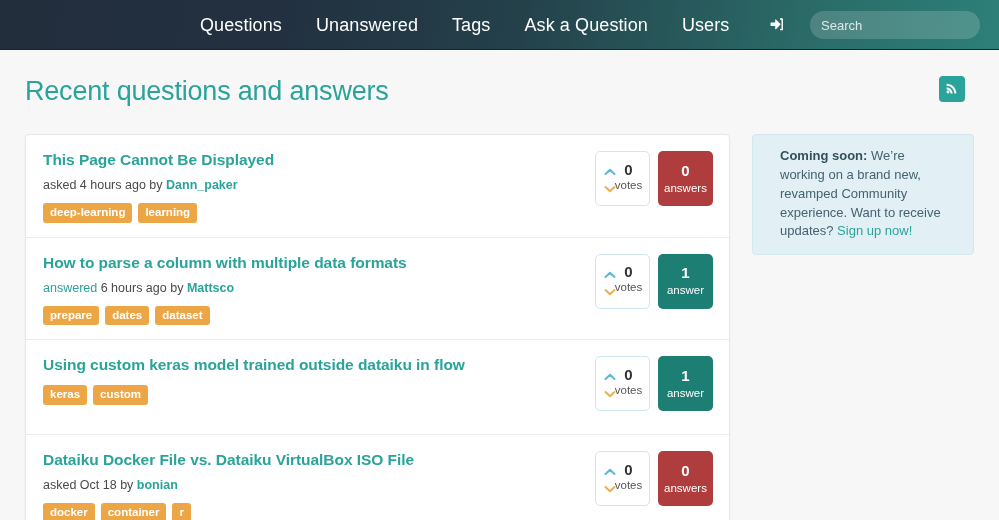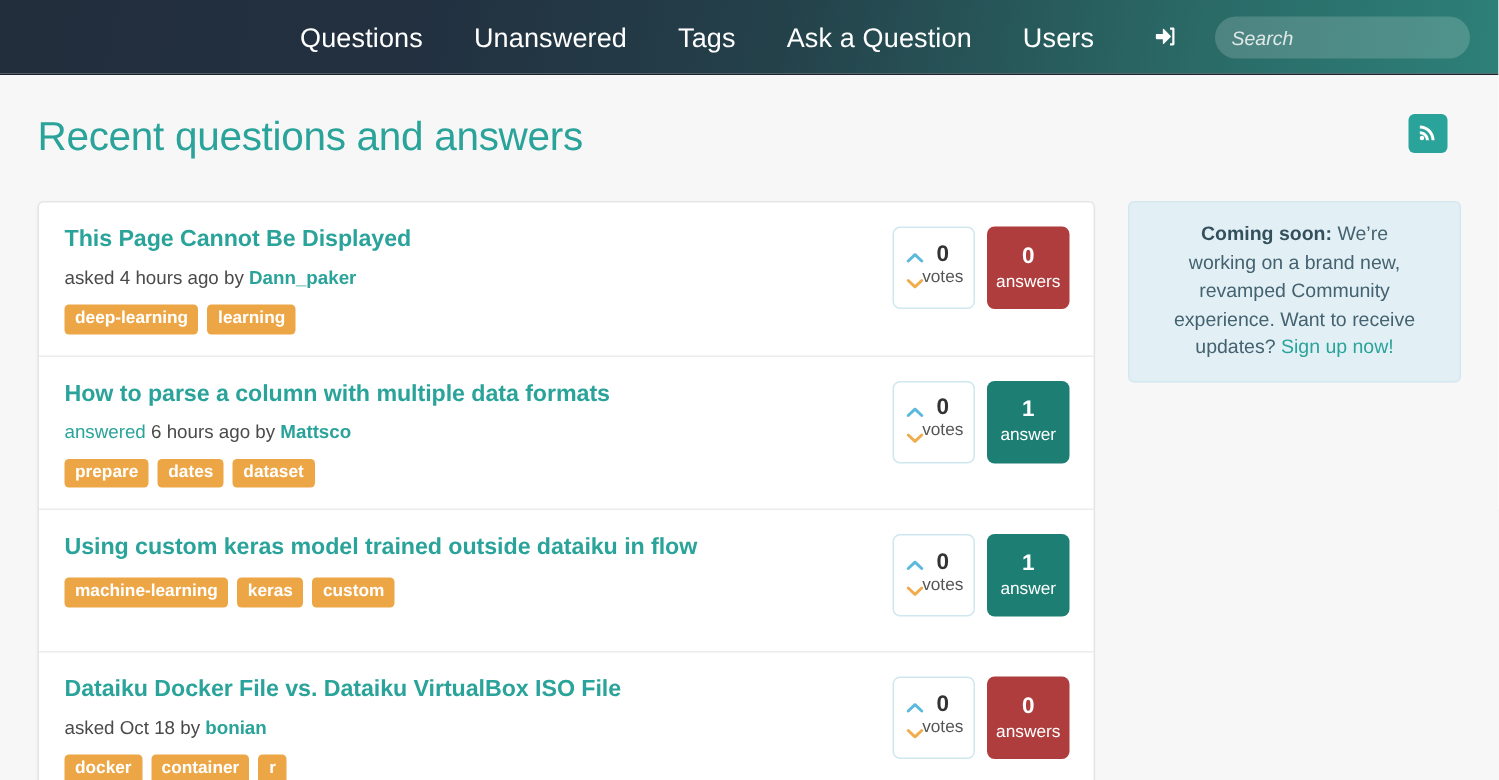--- a/index.html
+++ b/index.html
@@ -71,21 +71,20 @@
   }
   .search-input {
     flex: 1;
     background: transparent;
     border: none;
     outline: none;
     color: #ffffff;
     font-family: "Liberation Sans", sans-serif;
     font-size: 13px;
     height: 20px;
-    font-style: italic;
   }
   .search-input::placeholder { color: #dfe9e7; opacity: 1; }
 
   
   .page {
     width: 999px;
     padding: 0 22px;
   }
 
   .page-head {
@@ -256,21 +255,20 @@
   .sidebar { width: 222px; flex-shrink: 0; }
 
   .alert-box {
     background: #e2f0f6;
     border: 1px solid #d3e7ef;
     border-radius: 4px;
     padding: 12px 27px 13px;
     color: #44626f;
     font-size: 13px;
     line-height: 1.45;
-    text-align: center;
   }
   .alert-box b { color: #33505c; }
   .alert-link {
     color: #2aa39a;
     text-decoration: none;
     cursor: pointer;
   }
 </style>
 </head>
 <body>
@@ -361,21 +359,20 @@
               <div class="votes-label">votes</div>
             </div>
             <div class="answers-box some">
               <div class="answers-num">1</div>
               <div class="answers-label">answer</div>
             </div>
           </div>
         </div>
         <div class="qrow">
           <div class="qmain"><a class="qtitle">Using custom keras model trained outside dataiku in flow</a><div class="qtags">
-              <a class="qtag">machine-learning</a>
               <a class="qtag">keras</a>
               <a class="qtag">custom</a>
             </div></div>
           <div class="qstats">
             <div class="votes-box">
               <div class="votes-arrows">
                 <span><svg width="12" height="8" viewBox="0 0 12 8" fill="none" stroke="#5bb9dd" stroke-width="2" stroke-linecap="round" stroke-linejoin="round">
                     <polyline points="1.5,6 6,1.8 10.5,6"></polyline>
                   </svg></span>
                 <span><svg width="12" height="8" viewBox="0 0 12 8" fill="none" stroke="#f0ad4e" stroke-width="2" stroke-linecap="round" stroke-linejoin="round">

